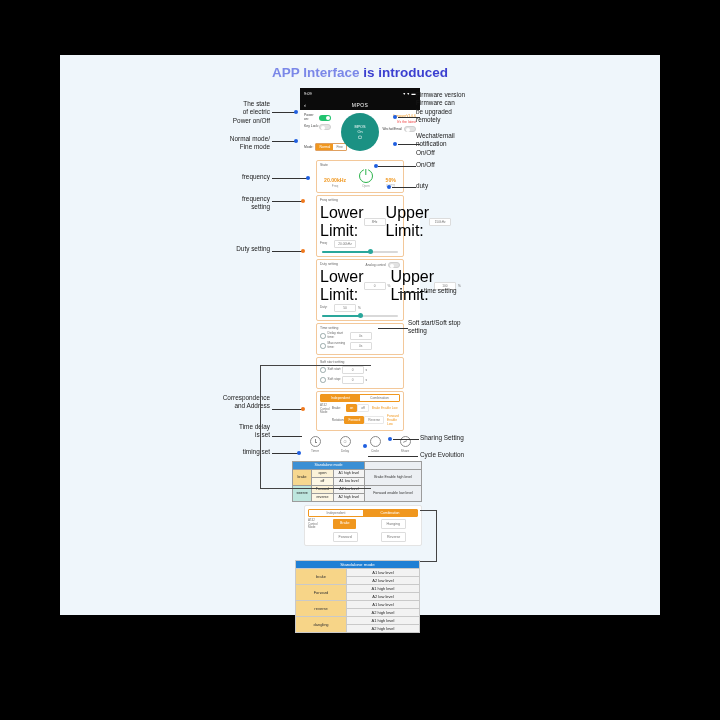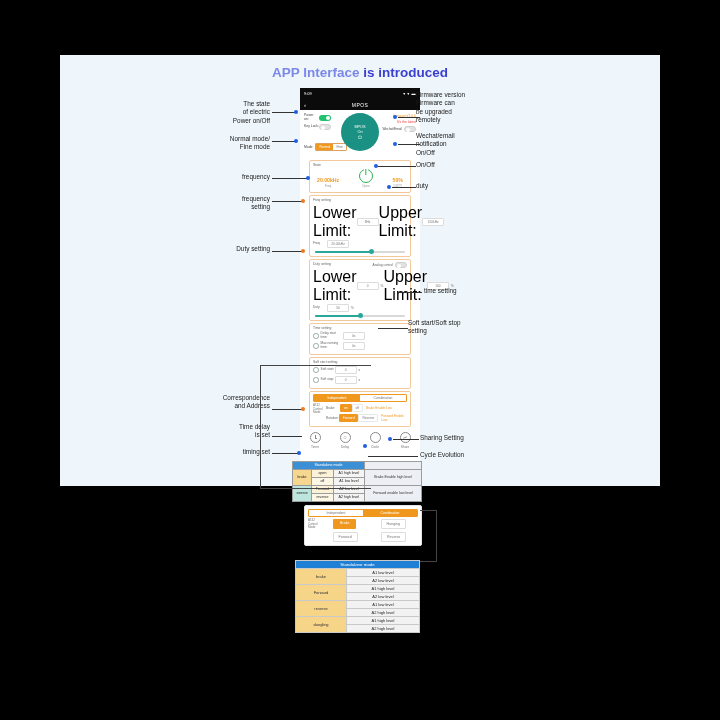--- a/index.html
+++ b/index.html
@@ -1,18 +1,18 @@
 <!DOCTYPE html>
 <html><head>
 <meta charset="utf-8">
 <style>
   html,body{margin:0;padding:0;}
   body{width:720px;height:720px;background:#000;font-family:"Liberation Sans",sans-serif;overflow:hidden;}
   #stage{position:absolute;left:0;top:0;width:720px;height:720px;}
-  #page{position:absolute;left:60px;top:55px;width:600px;height:431px;background:#eff6fb;}
+  #page{position:absolute;left:60px;top:55px;width:600px;height:560px;background:#eff6fb;}
 
   .ttl{position:absolute;left:0;top:10px;width:600px;text-align:center;font-size:13.5px;font-weight:bold;}
   .ttl .a{color:#7b88e8;}
   .ttl .b{color:#3b3fd0;}
 
   
   #phone{position:absolute;left:240px;top:33px;width:120px;height:412px;background:#ffffff;}
   .statusbar{height:11px;background:#0b0b0b;color:#fff;font-size:4px;display:flex;align-items:center;justify-content:space-between;padding:0 4px;box-sizing:border-box;}
   .sb-ic{letter-spacing:.5px;font-size:4px;}
   .navbar{height:11px;background:#0b0b0b;color:#fff;display:flex;align-items:center;position:relative;}
@@ -39,21 +39,21 @@
   .circbtn{position:absolute;left:41px;top:3px;width:38px;height:38px;border-radius:50%;background:#1b9183;color:#fff;
            display:flex;flex-direction:column;align-items:center;justify-content:center;font-size:3.8px;line-height:5px;}
   .circbtn .pw{font-size:5px;}
 
   .tright{position:absolute;right:4px;top:4px;width:34px;text-align:right;}
   .fwv{font-size:3.4px;color:#f0971e;}
   .fwl{font-size:3.4px;color:#ef3b3b;margin-top:2px;}
   .wxr{display:flex;align-items:center;justify-content:flex-end;margin-top:2px;}
   .wxr .lb{font-size:3.2px;color:#444;margin-right:2px;}
 
-  .card{border:.6px solid #f3c89a;border-radius:2px;background:#fff;margin:2px 9px;padding:2px 3px;position:relative;}
+  .card{border:.6px solid #f3c89a;border-radius:2px;background:#fff;margin:2px 16px;padding:2px 3px;position:relative;}
   .card .ch{font-size:3.4px;color:#666;margin-bottom:2px;}
   .statRow{display:flex;align-items:flex-end;justify-content:space-between;padding:0 4px 2px;}
   .statCol{text-align:center;}
   .bigv{font-size:5.2px;color:#f0971e;font-weight:bold;}
   .smlb{font-size:3.2px;color:#999;margin-top:1px;}
   .pwicon{width:12px;height:12px;border:1.4px solid #2bb34b;border-radius:50%;position:relative;margin:0 auto;}
   .pwicon:after{content:"";position:absolute;left:50%;top:-1px;transform:translateX(-50%);width:1.4px;height:6px;background:#2bb34b;}
   .pwwrap{width:14px;background:#fff;position:relative;}
   .pwcut{position:absolute;left:50%;top:-1px;transform:translateX(-50%);width:4px;height:4px;background:#fff;}
 

